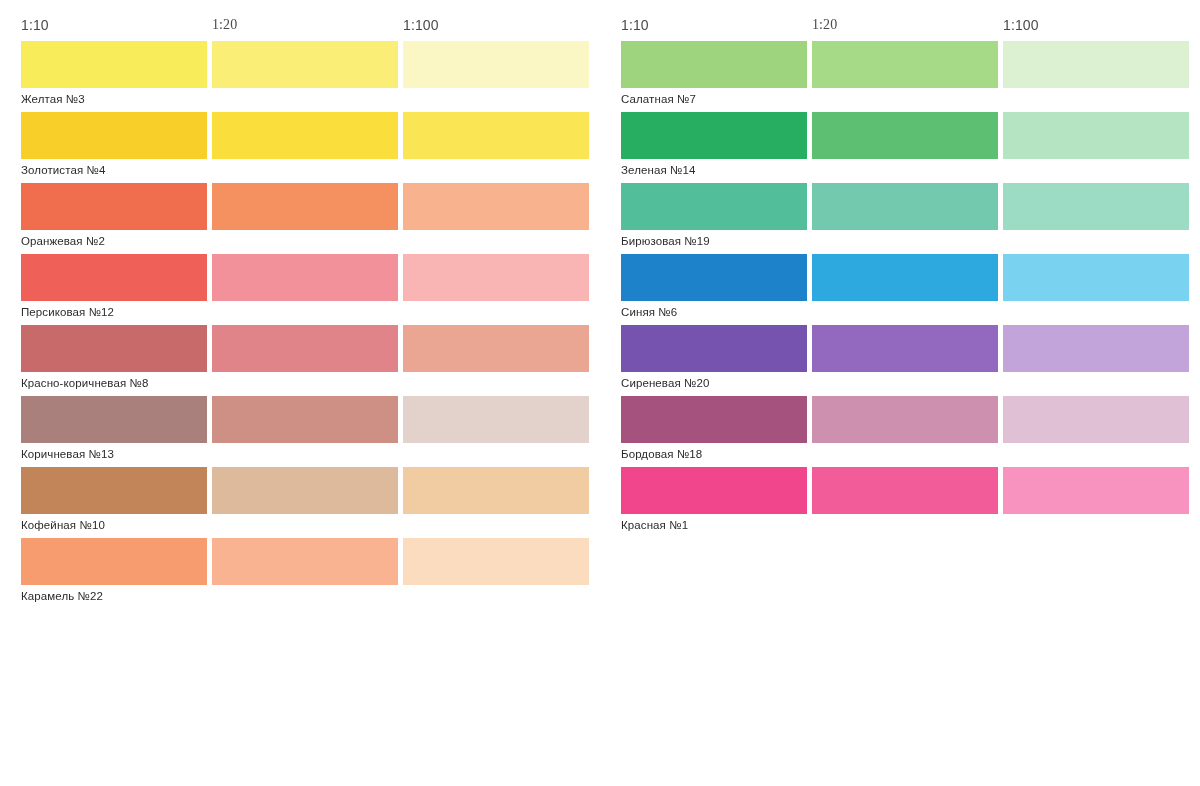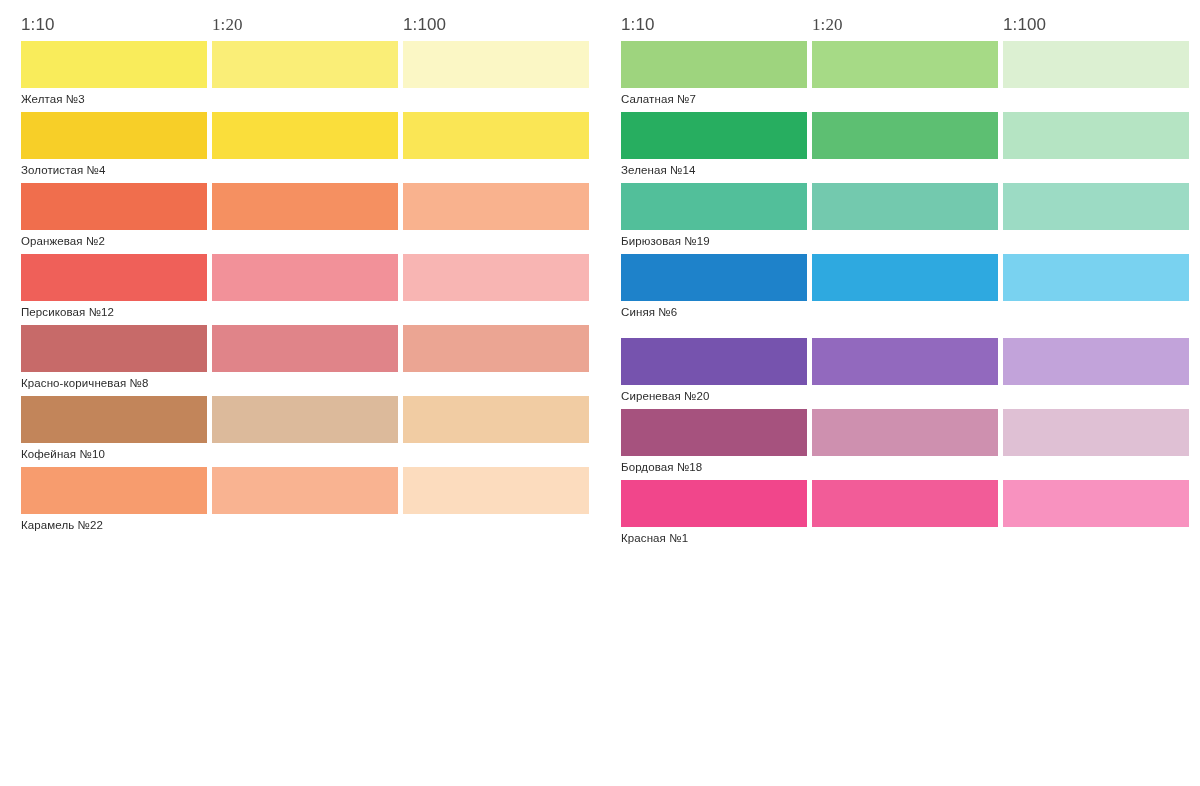--- a/index.html
+++ b/index.html
@@ -32,42 +32,42 @@
   .scale-header {
     position: absolute;
     top: 18px;
     left: 0;
     width: 100%;
     height: 16px;
   }
   .scale-label {
     position: absolute;
     top: 0;
-    font-size: 17px;
+    font-size: 14px;
     line-height: 14px;
     color: #4a4a4a;
     letter-spacing: 0.1px;
     white-space: nowrap;
   }
   .scale-label.c0 { left: 11px; }
   .scale-label.c1 { left: 202px; font-family: Liberation Serif, serif; }
   .scale-label.c2 { left: 393px; }
 
   .rows {
     position: absolute;
     top: 41px;
     left: 0;
     width: 100%;
   }
   .row {
     position: relative;
     height: 71px;
     width: 100%;
   }
-  .row.gap-before { margin-top: 13px; }
+  .row.gap-before { }
 
   .swatches {
     position: relative;
     height: 47px;
     width: 100%;
   }
   .swatch {
     position: absolute;
     top: 0;
     height: 47px;
@@ -135,20 +135,28 @@
         <div class="row">
           <div class="swatches">
             <div class="swatch c0" style="background: rgb(199, 106, 105);"></div>
             <div class="swatch c1" style="background: rgb(224, 132, 137);"></div>
             <div class="swatch c2" style="background: rgb(235, 165, 147);"></div>
           </div>
           <div class="row-label">Красно-коричневая №8</div>
         </div>
         <div class="row">
           <div class="swatches">
+            <div class="swatch c0" style="background: rgb(169, 128, 123);"></div>
+            <div class="swatch c1" style="background: rgb(206, 144, 133);"></div>
+            <div class="swatch c2" style="background: rgb(227, 210, 203);"></div>
+          </div>
+          <div class="row-label">Коричневая №13</div>
+        </div>
+        <div class="row">
+          <div class="swatches">
             <div class="swatch c0" style="background: rgb(194, 133, 90);"></div>
             <div class="swatch c1" style="background: rgb(220, 186, 155);"></div>
             <div class="swatch c2" style="background: rgb(241, 204, 163);"></div>
           </div>
           <div class="row-label">Кофейная №10</div>
         </div>
         <div class="row">
           <div class="swatches">
             <div class="swatch c0" style="background: rgb(247, 156, 110);"></div>
             <div class="swatch c1" style="background: rgb(249, 179, 145);"></div>

